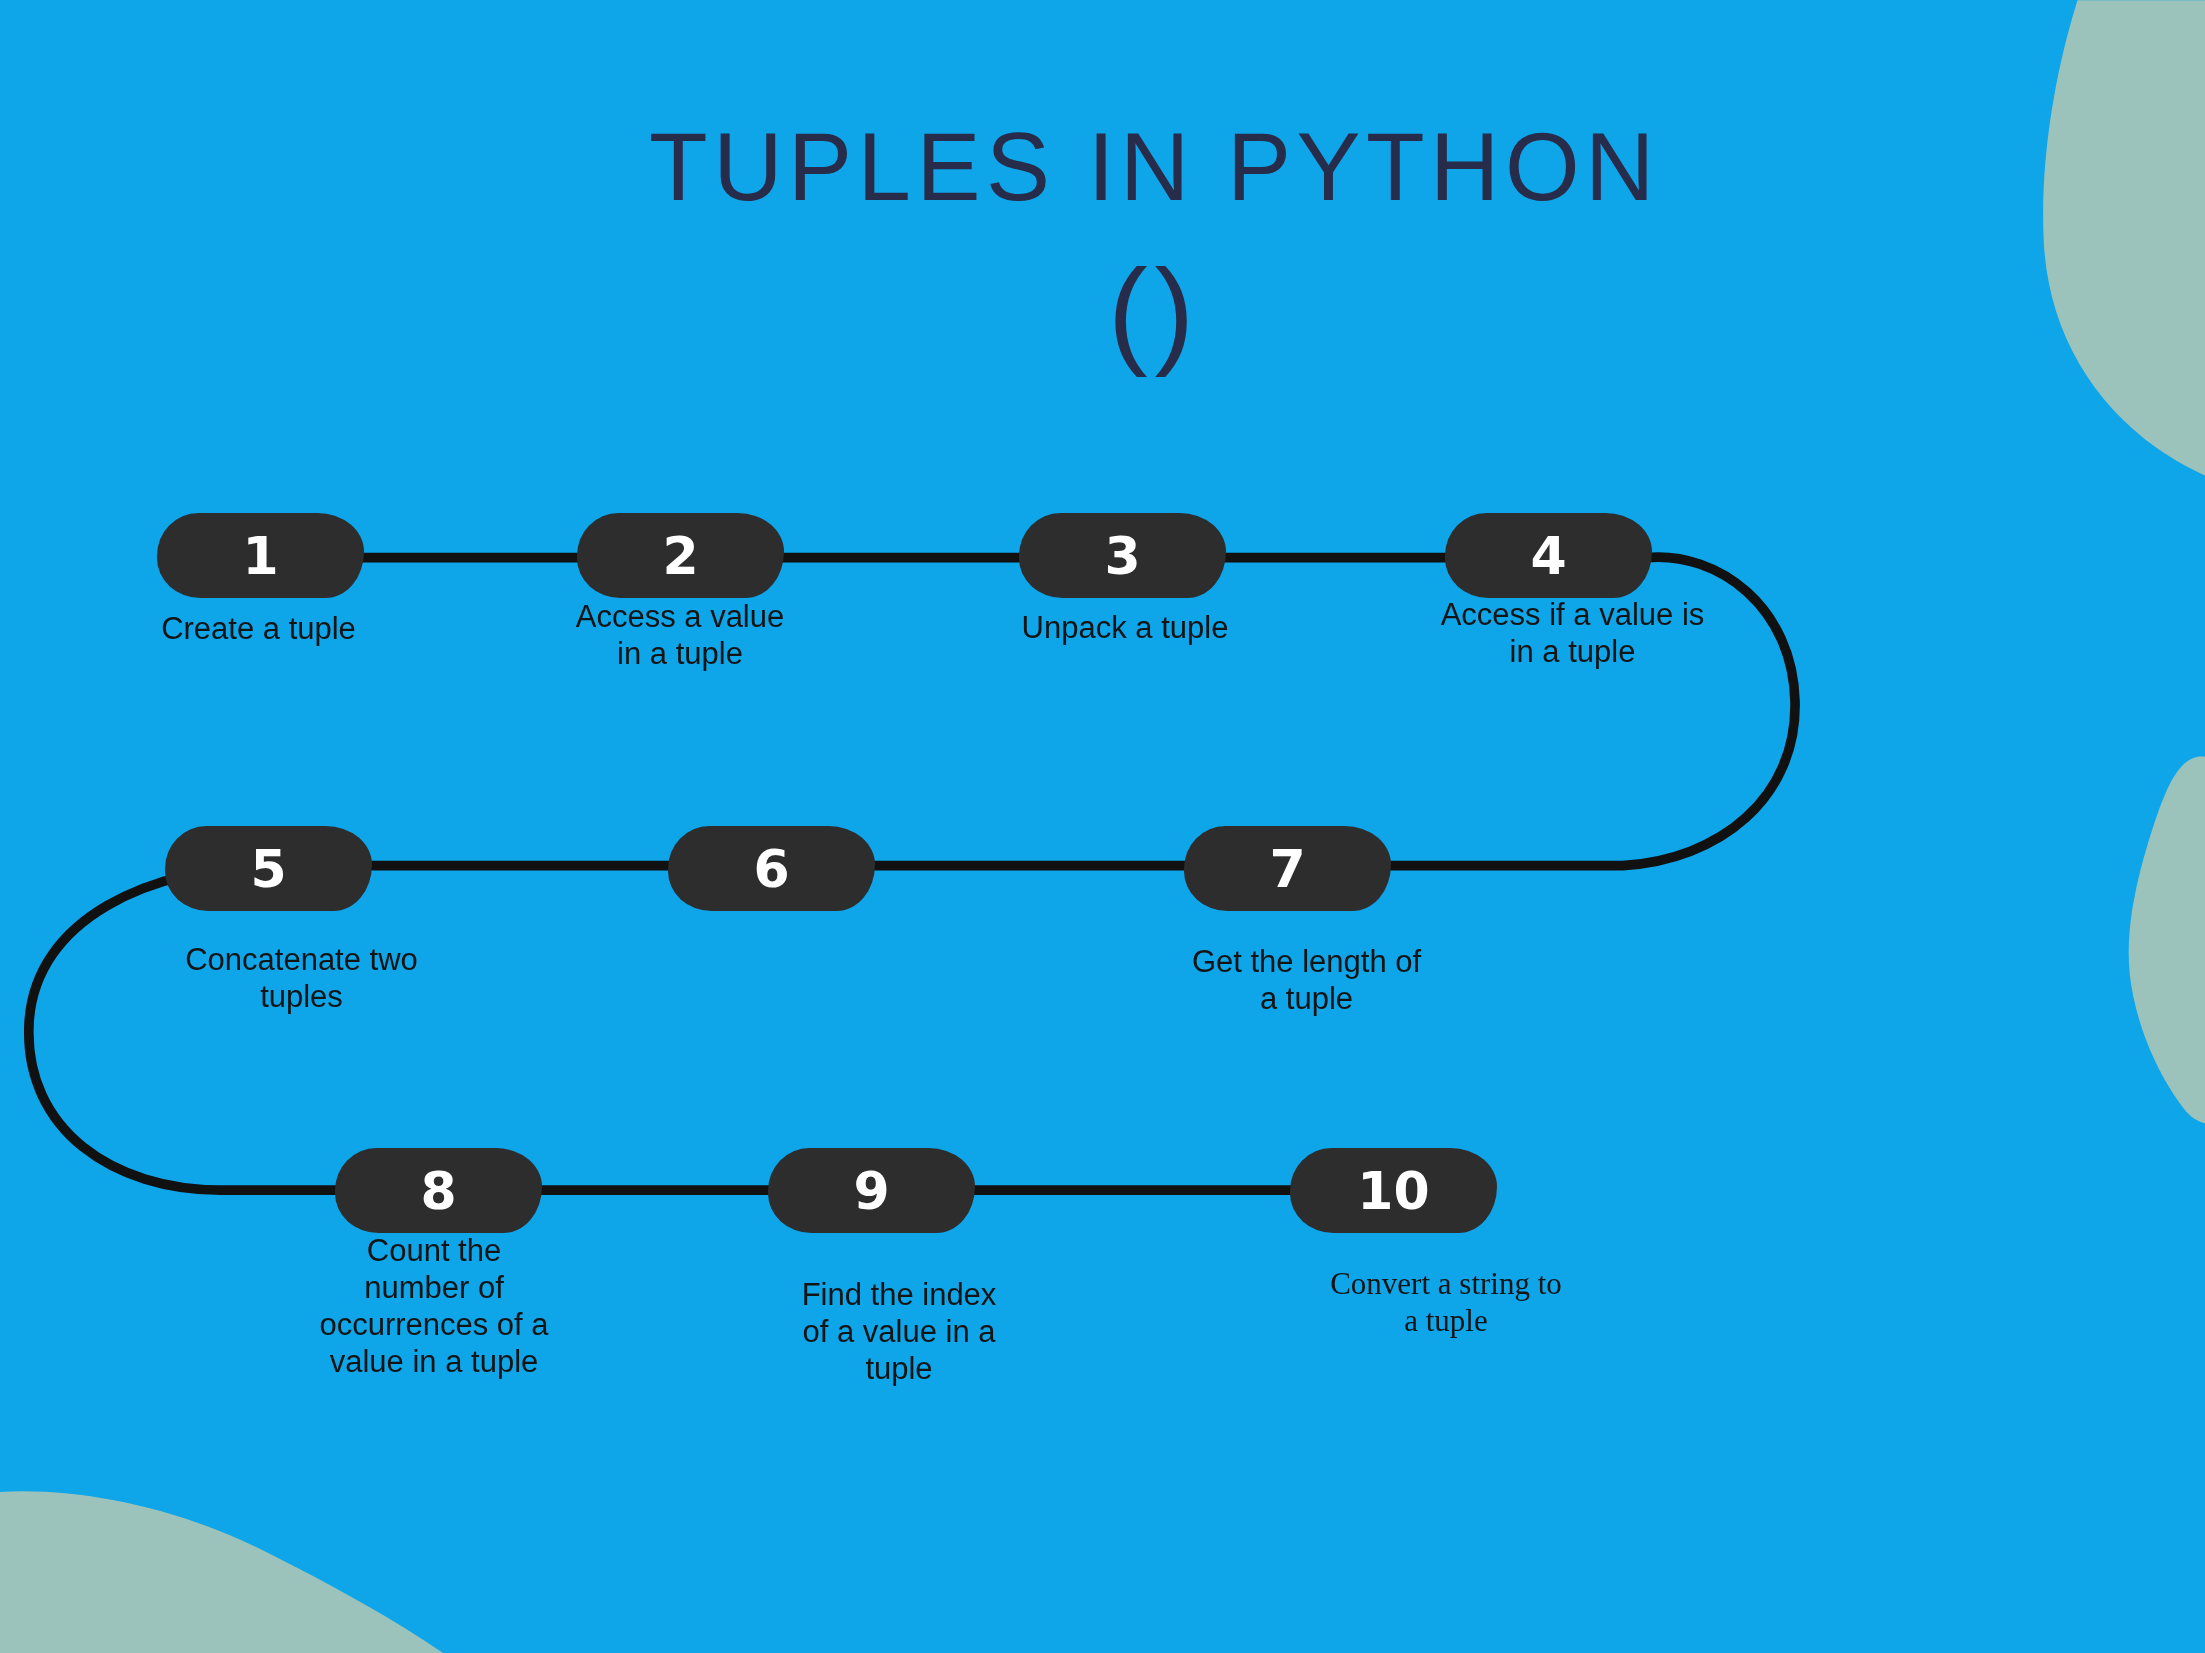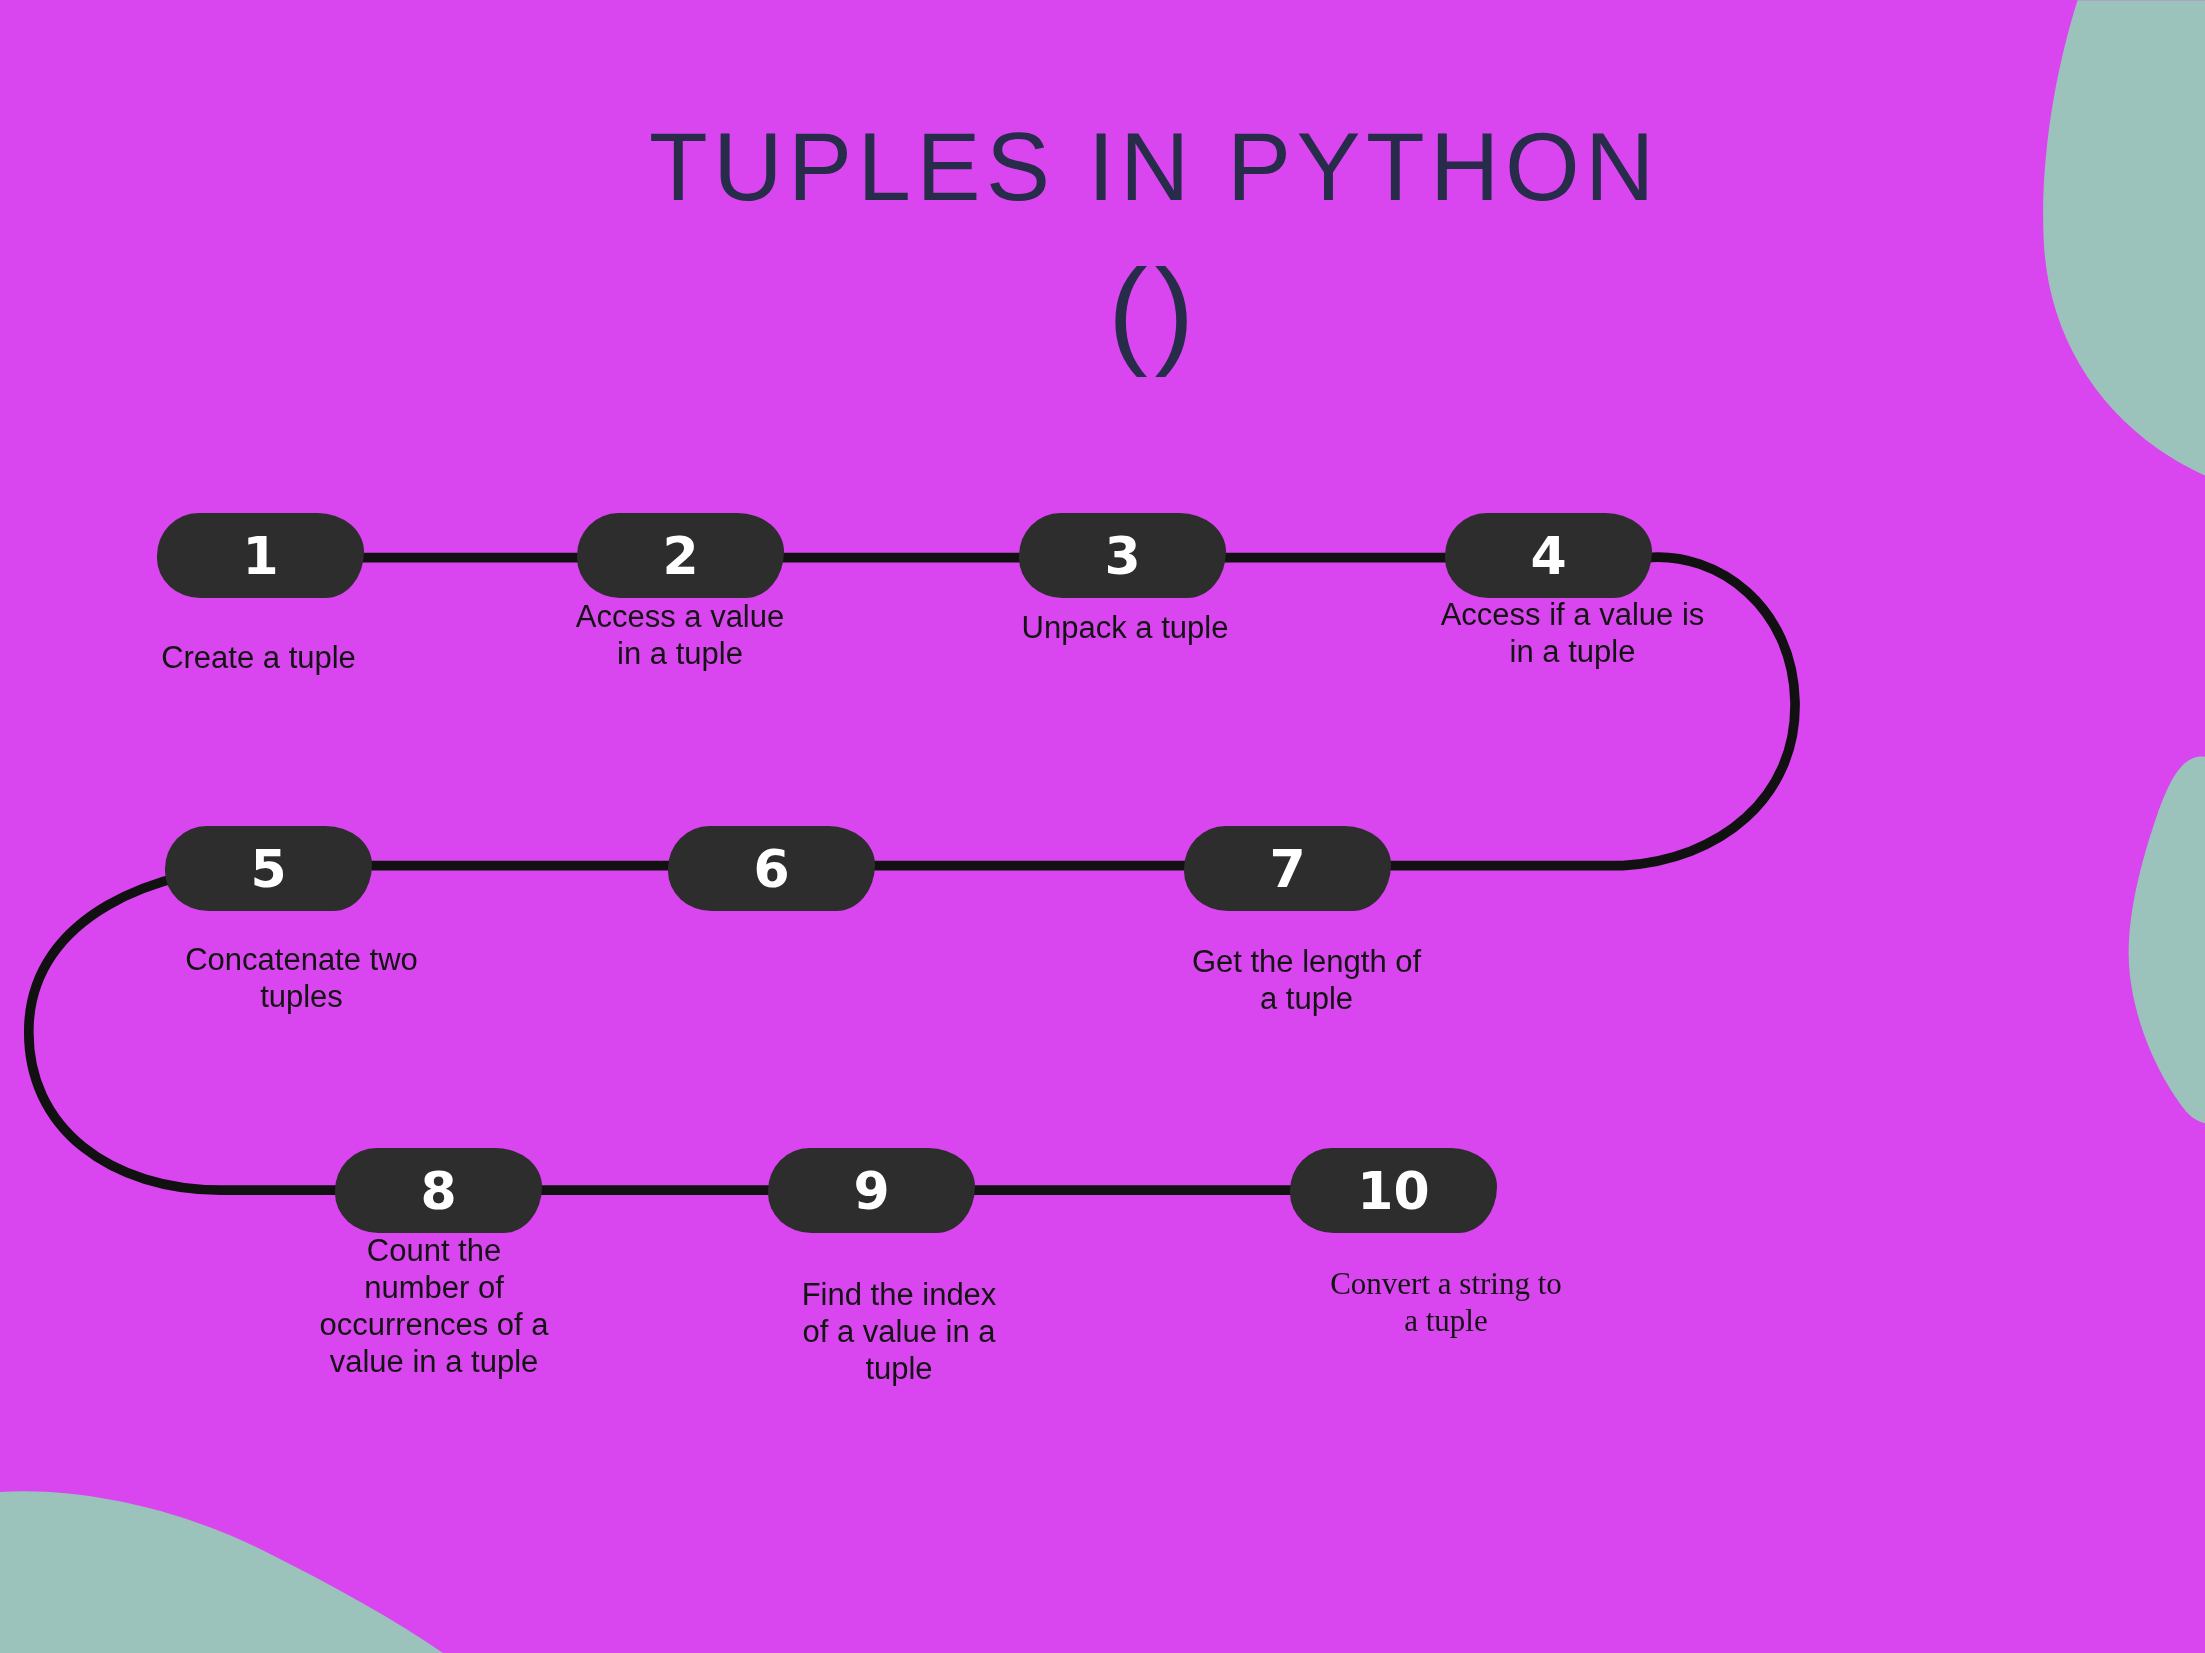--- a/index.html
+++ b/index.html
@@ -1,20 +1,20 @@
 <!DOCTYPE html>
 <html style="font-size:11px"><head>
 <meta charset="utf-8">
 <style>
   html,body{margin:0;padding:0;background:#ffffff;}
   .canvas{
     position:relative;
     width:2205px;
     height:1654px;
-    background:#d946ef;
+    background:#0ea5e9;
     overflow:hidden;
     font-family:"Liberation Sans", sans-serif;
   }
   
   .title-wrap{
     position:absolute;
     top:117px;
     left:52px;
     width:2205px;
     text-align:center;
@@ -77,21 +77,21 @@
     width:100%;
     text-align:center;
     font-size:31px;
     line-height:37px;
     color:#141414;
     white-space:pre-line;
   }
   
   .s1{left:93px; top:544px;  width:331px; height:255px;}
   .s1 .badge{left:64px;  top:-31px;}
-  .s1 .label{top:95px;text-align:center;}
+  .s1 .label{top:66px;text-align:center;}
   .s2{left:513px; top:544px;  width:334px; height:249px;}
   .s2 .badge{left:64px;  top:-31px;}
   .s2 .label{top:54px;}
   .s3{left:957px;top:544px;  width:336px; height:249px;}
   .s3 .badge{left:62px;  top:-31px;}
   .s3 .label{top:65px;}
   .s4{left:1411px;top:544px;  width:323px; height:248px;}
   .s4 .badge{left:34px;  top:-31px;}
   .s4 .label{top:52px;}
   .s5{left:117px; top:870px; width:369px; height:265px;}

